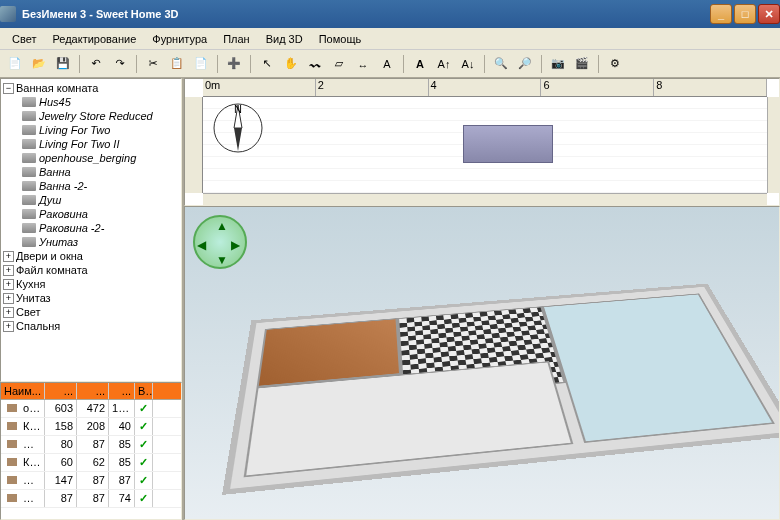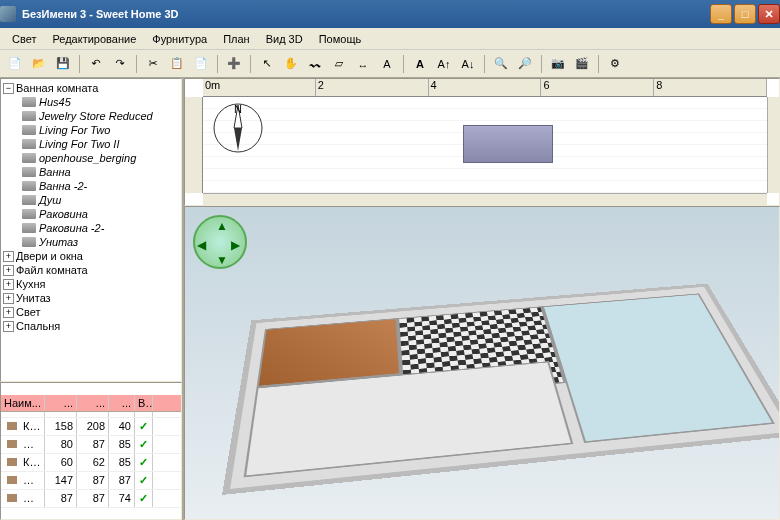--- a/index.html
+++ b/index.html
@@ -17,21 +17,21 @@
 .tb-sep { width: 1px; height: 18px; background: #aca899; margin: 0 3px; }
 .content { display: flex; height: 442px; }
 .left-panel { width: 184px; display: flex; flex-direction: column; border-right: 2px solid #aca899; }
 .tree { flex: 1; background: #fff; overflow: auto; padding: 2px; border: 1px inset #ece9d8; }
 .tree-node { display: flex; align-items: center; padding: 1px 0; cursor: pointer; white-space: nowrap; }
 .tree-toggle { width: 11px; height: 11px; border: 1px solid #888; display: inline-flex; align-items: center; justify-content: center; font-size: 9px; margin-right: 2px; background: #fff; }
 .tree-icon { width: 14px; height: 10px; margin: 0 3px; display: inline-block; }
 .tree-label { }
 .tree-children { padding-left: 16px; }
 .furniture-table { height: 138px; background: #fff; border: 1px inset #ece9d8; overflow: auto; font-size: 10px; }
-.ft-header { display: flex; background: #fca5a5; border-bottom: 1px solid #aca899; position: sticky; top: 12px; }
+.ft-header { display: flex; background: #f97316; border-bottom: 1px solid #aca899; position: sticky; top: 0; }
 .ft-cell { border-right: 1px solid #ccc; padding: 2px 3px; overflow: hidden; text-overflow: ellipsis; white-space: nowrap; }
 .ft-row { display: flex; border-bottom: 1px solid #eee; }
 .c0 { width: 44px; } .c1 { width: 32px; text-align: right; } .c2 { width: 32px; text-align: right; } .c3 { width: 26px; text-align: right; } .c4 { width: 18px; text-align: center; }
 .right-panel { flex: 1; display: flex; flex-direction: column; }
 .plan-view { height: 128px; background: #fff; border: 1px inset #ece9d8; position: relative; overflow: hidden; padding-left: 36px; }
 .ruler-h { position: absolute; top: 0; left: 18px; right: 12px; height: 18px; background: #ece9d8; border-bottom: 1px solid #888; display: flex; font-size: 9px; }
 .ruler-v { position: absolute; top: 18px; left: 0; bottom: 12px; width: 18px; background: #ece9d8; border-right: 1px solid #888; }
 .ruler-tick { flex: 1; border-right: 1px solid #aaa; padding-left: 2px; }
 .plan-area { position: absolute; top: 18px; left: 18px; right: 12px; bottom: 12px; background: repeating-linear-gradient(0deg,#f4f4f4,#f4f4f4 1px,#fff 1px,#fff 12px), repeating-linear-gradient(90deg,#f4f4f4,#f4f4f4 1px,transparent 1px,transparent 12px); }
 .compass { position: absolute; top: 4px; left: 8px; width: 54px; height: 54px; }

